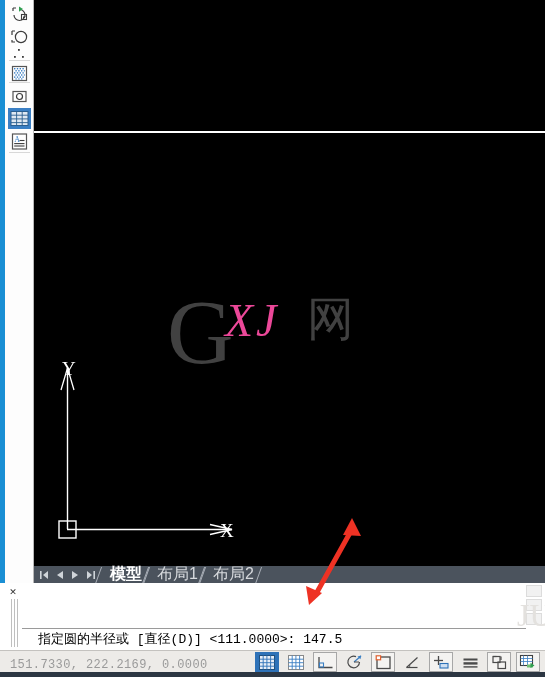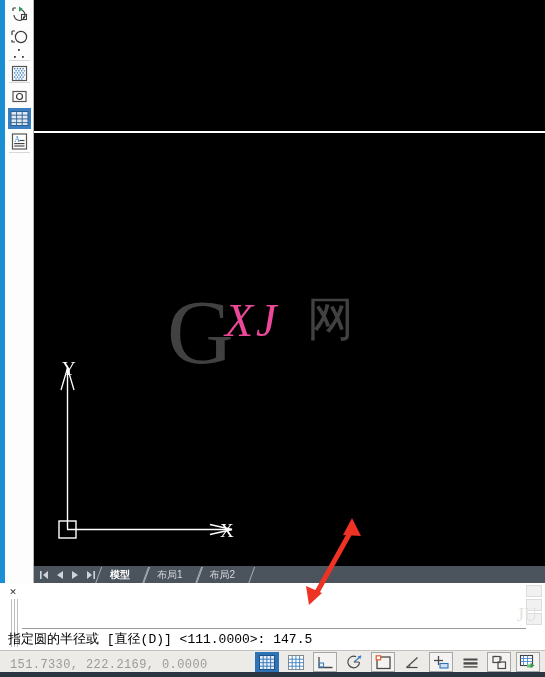--- a/index.html
+++ b/index.html
@@ -81,22 +81,22 @@
   .tabbar {
     position:absolute; left:34px; top:565px; width:511px; height:18px;
     background:#4b535d; display:flex; align-items:center;
     border-top:1px solid #000;
   }
   .navbtns { display:flex; align-items:center; padding-left:6px; gap:7px; }
   .navbtns svg { display:block; }
   .tabs { display:flex; align-items:stretch; height:18px; margin-left:4px; }
   .tab {
     position:relative; display:flex; align-items:center;
-    padding:0 16px 0 11px; height:18px;
-    font-size:10px; color:#d6d9dd;
+    padding:0 4px 0 11px; height:18px;
+    font-size:16px; color:#d6d9dd;
     font-family:"Liberation Sans", sans-serif; white-space:nowrap;
   }
   .tab::before {
     content:""; position:absolute; left:-1px; top:1px;
     width:1px; height:17px; background:#aab0b8;
     transform:skewX(-20deg);
   }
   .tab::after {
     content:""; position:absolute; right:-1px; top:1px;
     width:1px; height:17px; background:#aab0b8;
@@ -123,21 +123,21 @@
     position:absolute; left:22px; top:1px; width:500px; height:44px;
   }
   .cmd-line {
     font-family:"Liberation Mono","DejaVu Sans Mono", monospace;
     font-size:13px; line-height:21px; color:#000000; white-space:nowrap;
   }
   .cmd-div {
     position:absolute; left:22px; top:45px; width:504px; height:1px; background:#9a9a9a;
   }
   .cmd-input {
-    position:absolute; left:8px; top:46px; width:500px; height:21px;
+    position:absolute; left:38px; top:46px; width:500px; height:21px;
   }
   .cmd-scroll {
     position:absolute; right:3px; top:2px; width:16px; height:42px;
   }
   .cmd-scroll div {
     position:absolute; left:0; width:16px; height:12px;
     border:1px solid #dcdcdc; background:#f1f1f1;
   }
 
   
@@ -160,21 +160,21 @@
   .sicon.on { background:#2e72b8; }
   .sicon.framed { border:1px solid #a7a7a7; background:#f4f3f1; }
   .sicon svg { display:block; }
 
   .bottomdark {
     position:absolute; left:0; top:672px; width:545px; height:5px; background:#2c3642;
   }
   .rightwm {
     position:absolute; right:2px; top:604px; width:26px; height:58px;
     color:#e3e1de; font-family:"Liberation Serif", serif;
-    font-size:18px; line-height:22px; user-select:none;
+    font-size:32px; line-height:22px; user-select:none;
   }
 </style>
 </head>
 <body>
 
 <div id="app">
 
   <div class="rail-dark"></div>
   <div class="blue-rail"></div>
 

